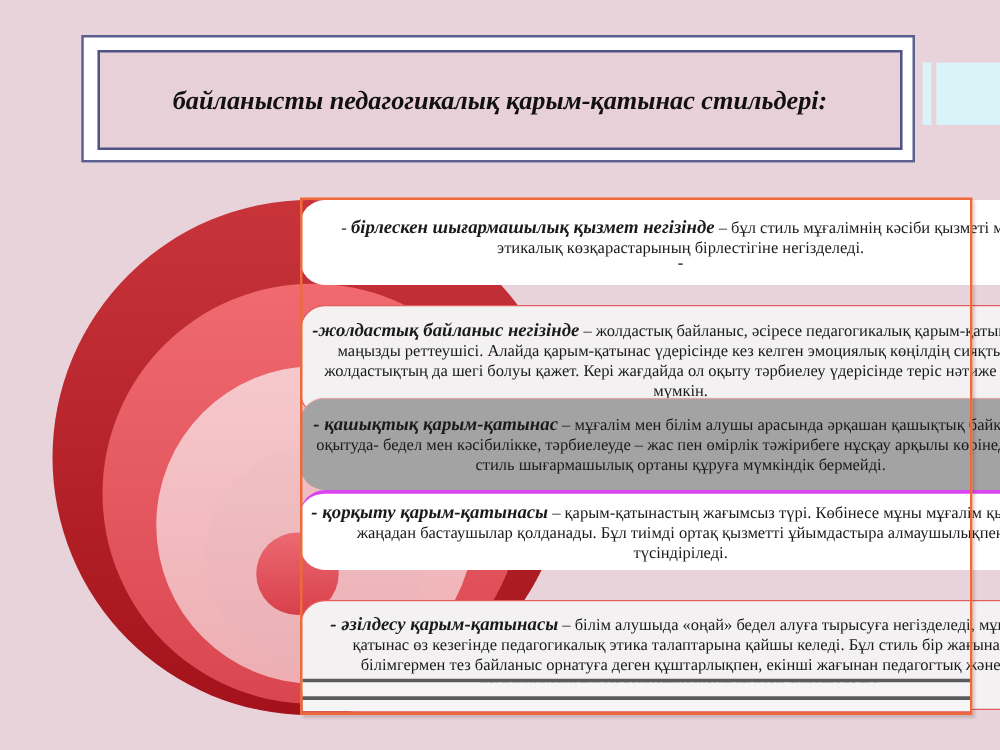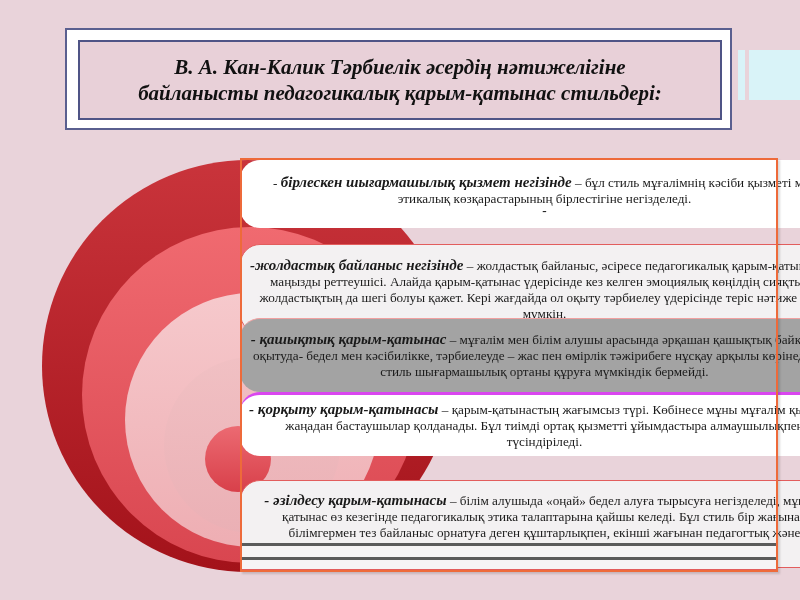--- a/index.html
+++ b/index.html
@@ -44,21 +44,20 @@
     .dash { display:block; font-weight:bold; line-height: 8px; }
     .line-dark { position: absolute; left: 242px; width: 534px; height: 3px; background: #5b5b5b; }
     .line-light { position: absolute; left: 242px; width: 534px; background: #f6f4f5; }
     .line-red { position: absolute; left: 242px; width: 534px; height: 2px; background: #e25d5d; }
   </style>
 </head>
 <body>
 
 <div class="title-outer"></div>
 <div class="title-inner">
-  <div class="title-line">В. А. Кан-Калик Тәрбиелік әсердің нәтижелігіне</div>
   <div class="title-line">байланысты педагогикалық қарым-қатынас стильдері:</div>
 </div>
 
 <div class="accent-bars" style="left:738px; width:7px;"></div>
 <div class="accent-bars" style="left:749px; width:51px;"></div>
 
 <svg class="circles" viewBox="0 0 800 600" xmlns="http://www.w3.org/2000/svg">
   <defs>
     <linearGradient id="g1" x1="0" y1="0" x2="0" y2="1">
       <stop offset="0" stop-color="#c9343b"></stop>

